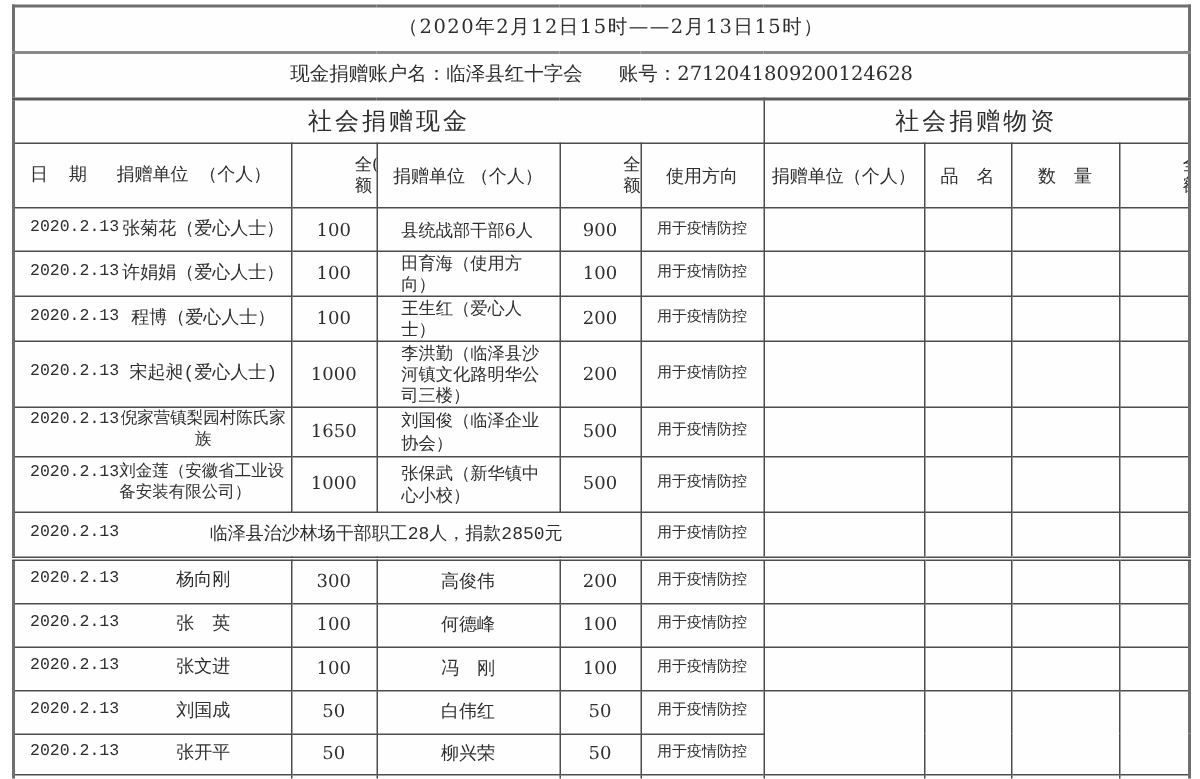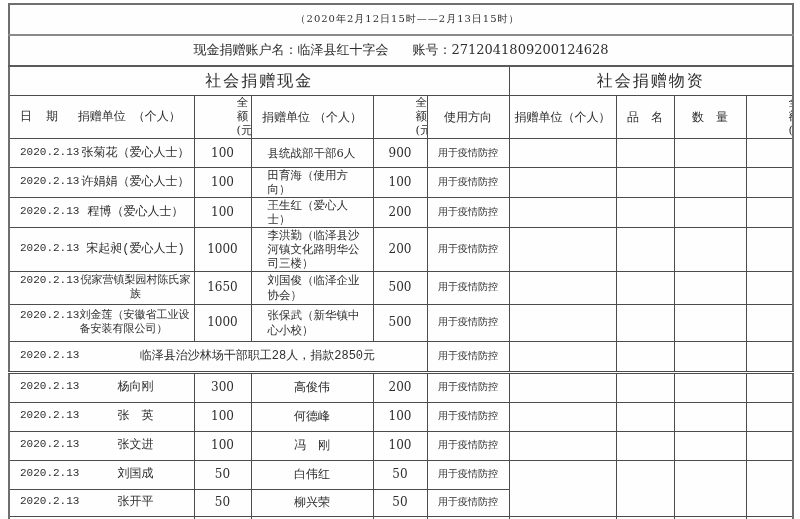--- a/index.html
+++ b/index.html
@@ -6,29 +6,29 @@
   body{width:800px;height:519px;position:relative;overflow:hidden;
        font-family:"DejaVu Serif","Liberation Serif",serif;color:#2e2e2e;}
   table.donation{position:absolute;left:8px;top:3px;width:784px;
        border-collapse:collapse;table-layout:fixed;
        border:2px solid #6f6f6f;background:#fefefe;}
   td{border:1px solid #4c4c4c;padding:0 2px;font-size:12px;text-align:center;
      vertical-align:middle;overflow:hidden;line-height:1.25;}
   tr.h28 td{height:28px;} tr.h26 td{height:26px;} tr.h29 td{height:29px;}
   tr.h32 td{height:32px;} tr.h36 td{height:36px;} tr.h37 td{height:37px;}
   tr.h42 td{height:42px;}
-  td.title-cell{font-size:10px;letter-spacing:1px;border-bottom:2px solid #8a8a8a;padding-left:15px;}
+  td.title-cell{font-size:13px;letter-spacing:1px;border-bottom:2px solid #8a8a8a;padding-left:15px;}
   td.account-cell{font-size:13px;border-bottom:2px solid #5a5a5a;}
   .account-flex{display:flex;justify-content:center;align-items:center;gap:24px;}
   td.section-cell{font-size:16px;letter-spacing:2px;}
   .dn-flex{display:flex;align-items:flex-start;width:100%;font-family:Liberation Mono, monospace;}
   .date-col{flex:0 0 55px;text-align:left;padding-left:8px;font-size:11px;white-space:nowrap;}
   .date-col.hdr{text-align:center;padding-left:0;font-size:12px;letter-spacing:1px;}
   .donor-span{flex:1 1 auto;text-align:center;}
-  .stack{display:flex;flex-direction:column;line-height:1.2;font-size:11.5px;padding-left:40px;}
+  .stack{display:flex;flex-direction:row;line-height:1.2;font-size:11.5px;padding-left:40px;}
   .left{text-align:left;}
   .fs11{font-size:11px;}
   .fs115{font-size:11.5px;padding-left:16px;}
   td.usage-cell{font-size:10px;letter-spacing:0;}
   tr.double-rule td{border-bottom:3px double #4c4c4c;}
   .merged-span{flex:1 1 auto;text-align:center;font-size:12px;margin-left:11px;}
 </style>
 </head>
 <body>
 

